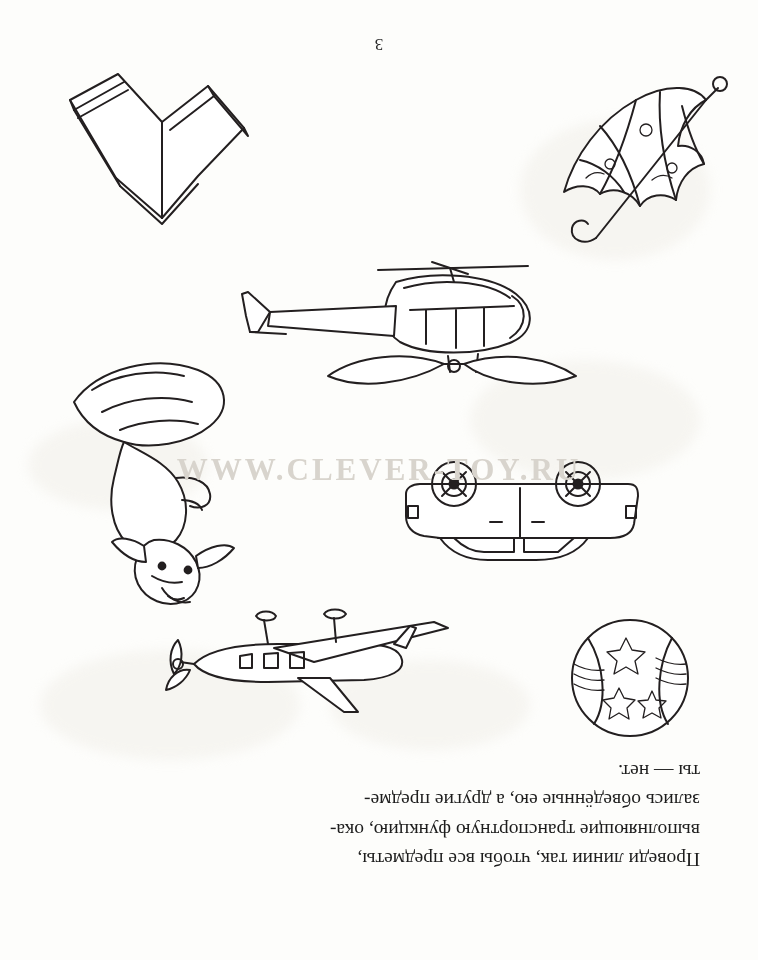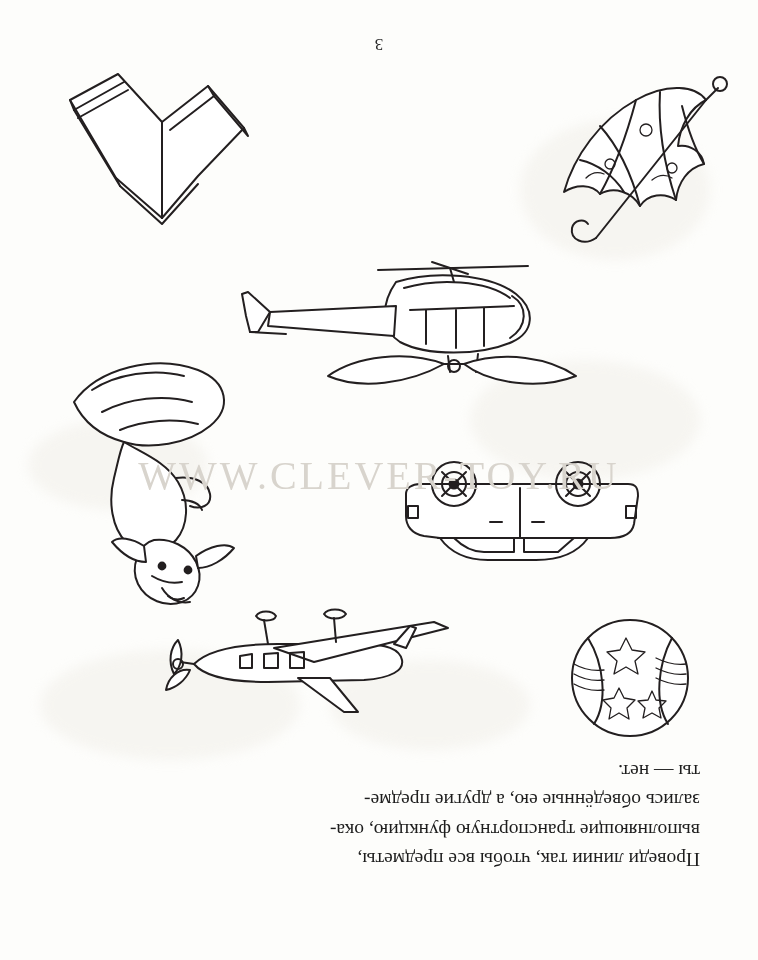--- a/index.html
+++ b/index.html
@@ -44,24 +44,24 @@
   }
 
   
   .watermark {
     position: absolute;
     top: 452px;
     left: 0;
     width: 100%;
     text-align: center;
     font-family: "Liberation Serif", serif;
-    font-size: 40px;
+    font-size: 31px;
     letter-spacing: 3px;
     color: #d8d4cd;
-    font-weight: normal;
+    font-weight: bold;
     user-select: none;
     pointer-events: none;
   }
 
   
   .instructions {
     position: absolute;
     left: 60px;
     bottom: 86px;
     width: 640px;

